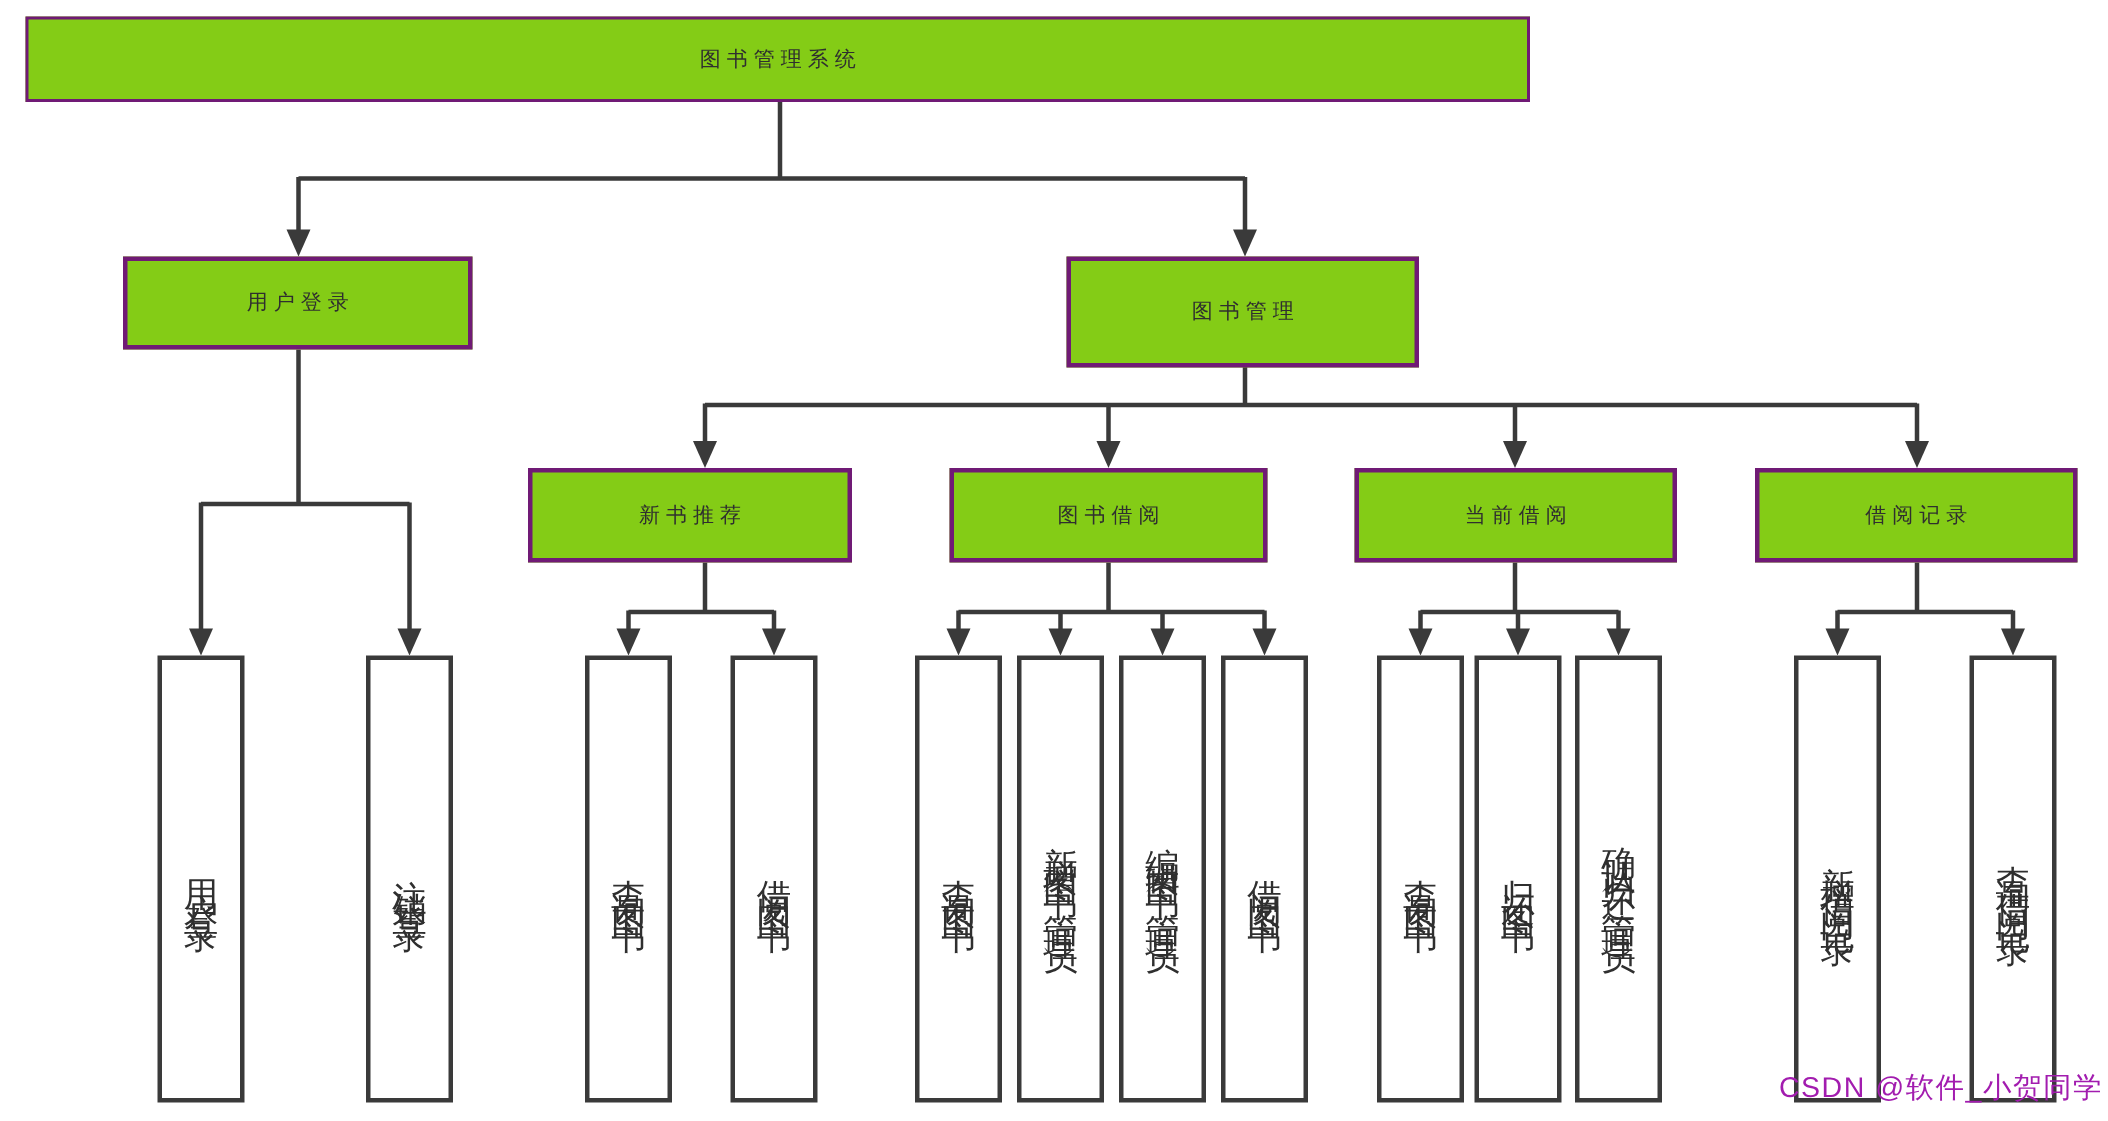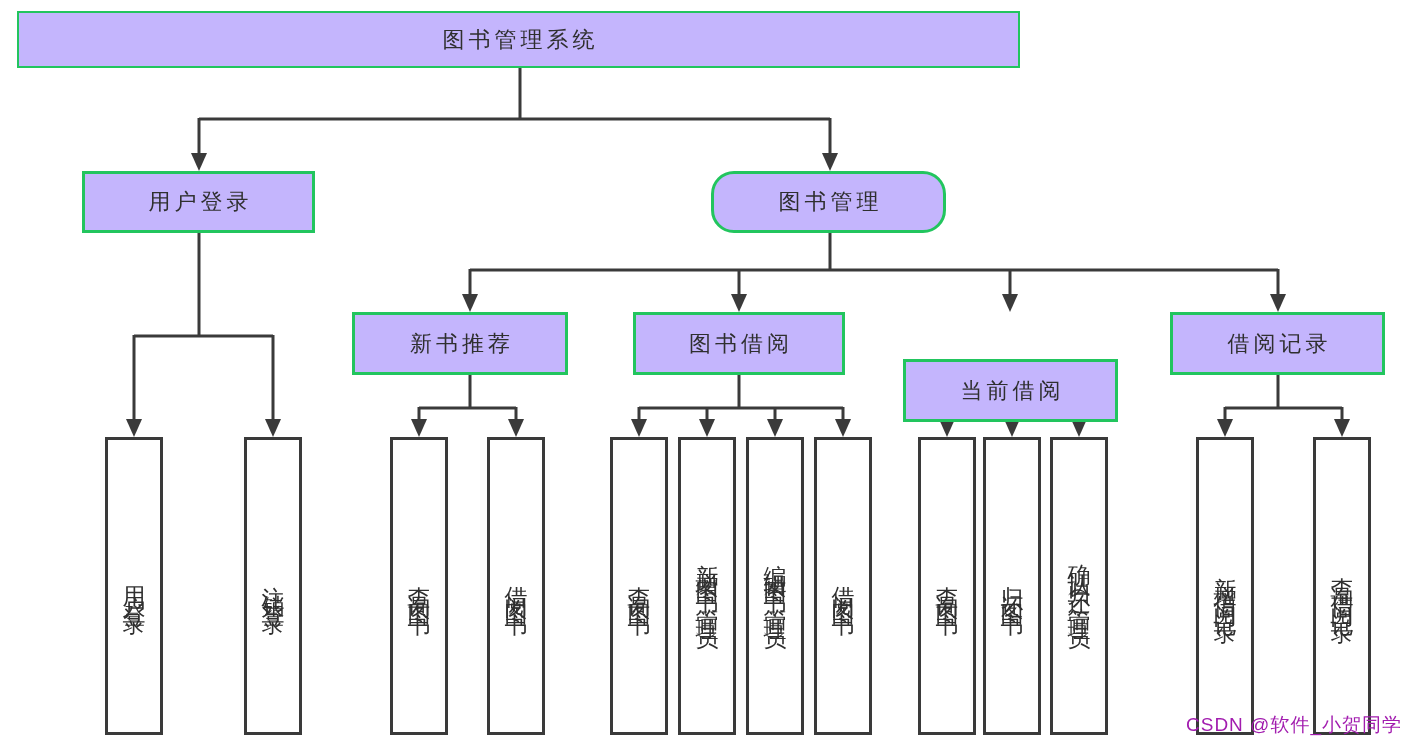--- a/index.html
+++ b/index.html
@@ -19,26 +19,26 @@
     position: absolute;
     left: 0;
     top: 0;
     width: 1405px;
     height: 747px;
     z-index: 1;
   }
   .hbox {
     position: absolute;
     box-sizing: border-box;
-    border: 3px solid #22c55e;
-    background: #c4b5fd;
+    border: 3px solid #701a75;
+    background: #84cc16;
     display: flex;
     align-items: center;
     justify-content: center;
-    font-size: 22px;
+    font-size: 14px;
     letter-spacing: 4px;
     text-indent: 4px;
     color: #2f2f2f;
     z-index: 2;
     white-space: nowrap;
   }
   .hbox.root {
     border-width: 2px;
   }
   .vbox {
@@ -111,25 +111,25 @@
       <polygon points="1004,419 1020,419 1012,437"></polygon>
       <polygon points="1071,419 1087,419 1079,437"></polygon>
       <polygon points="1217,419 1233,419 1225,437"></polygon>
       <polygon points="1334,419 1350,419 1342,437"></polygon>
     </g>
   </svg>
 
   <div class="hbox root" style="left:17px; top:11px; width:1003px; height:57px;">图书管理系统</div>
 
   <div class="hbox" style="left:82px; top:171px; width:233px; height:62px;">用户登录</div>
-  <div class="hbox" style="left:711px; top:171px; width:235px; height:62px;border-radius:23px;">图书管理</div>
+  <div class="hbox" style="left:711px; top:171px; width:235px; height:74px;">图书管理</div>
 
   <div class="hbox" style="left:352px; top:312px; width:216px; height:63px;">新书推荐</div>
   <div class="hbox" style="left:633px; top:312px; width:212px; height:63px;text-align:center;">图书借阅</div>
-  <div class="hbox" style="left:903px; top:312px; width:215px; height:63px;margin-top:47px;">当前借阅</div>
+  <div class="hbox" style="left:903px; top:312px; width:215px; height:63px;">当前借阅</div>
   <div class="hbox" style="left:1170px; top:312px; width:215px; height:63px;">借阅记录</div>
 
   <div class="vbox" style="left:105px;">用户登录</div>
   <div class="vbox" style="left:244px;">注销登录</div>
 
   <div class="vbox" style="left:390px;">查询图书</div>
   <div class="vbox" style="left:487px;">借阅图书</div>
 
   <div class="vbox" style="left:610px;">查询图书</div>
   <div class="vbox" style="left:678px;">新增图书（管理员）</div>

